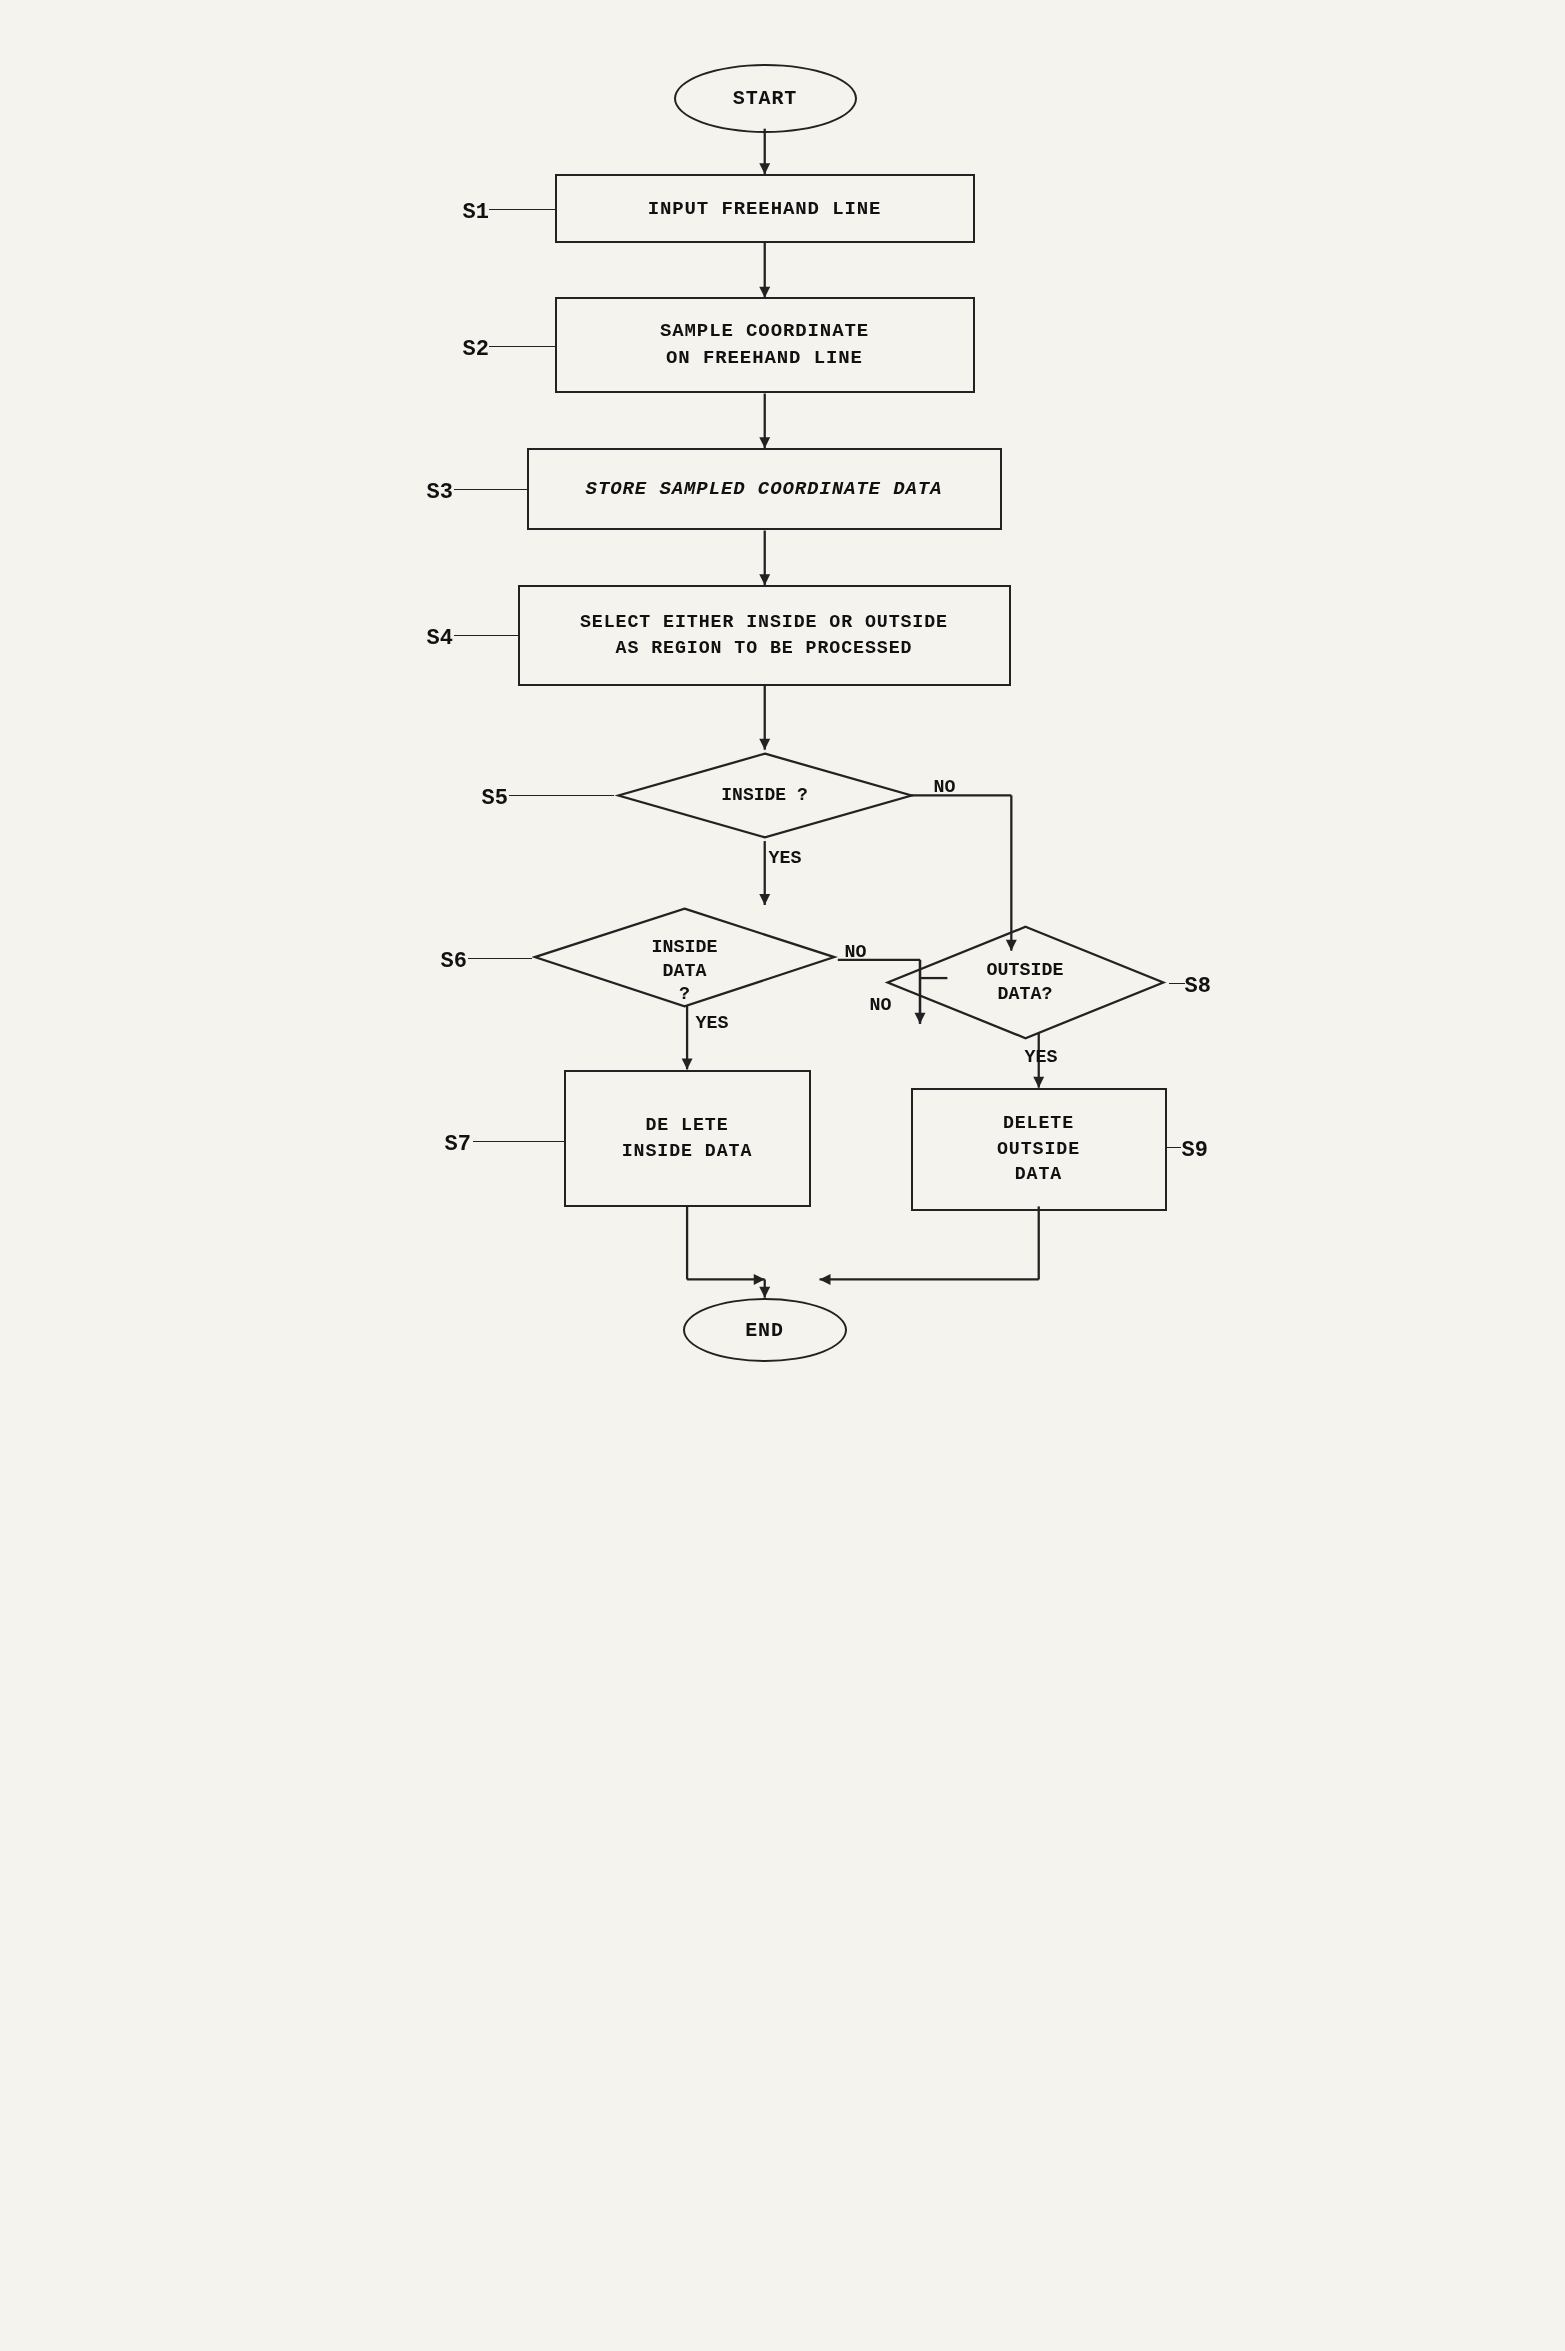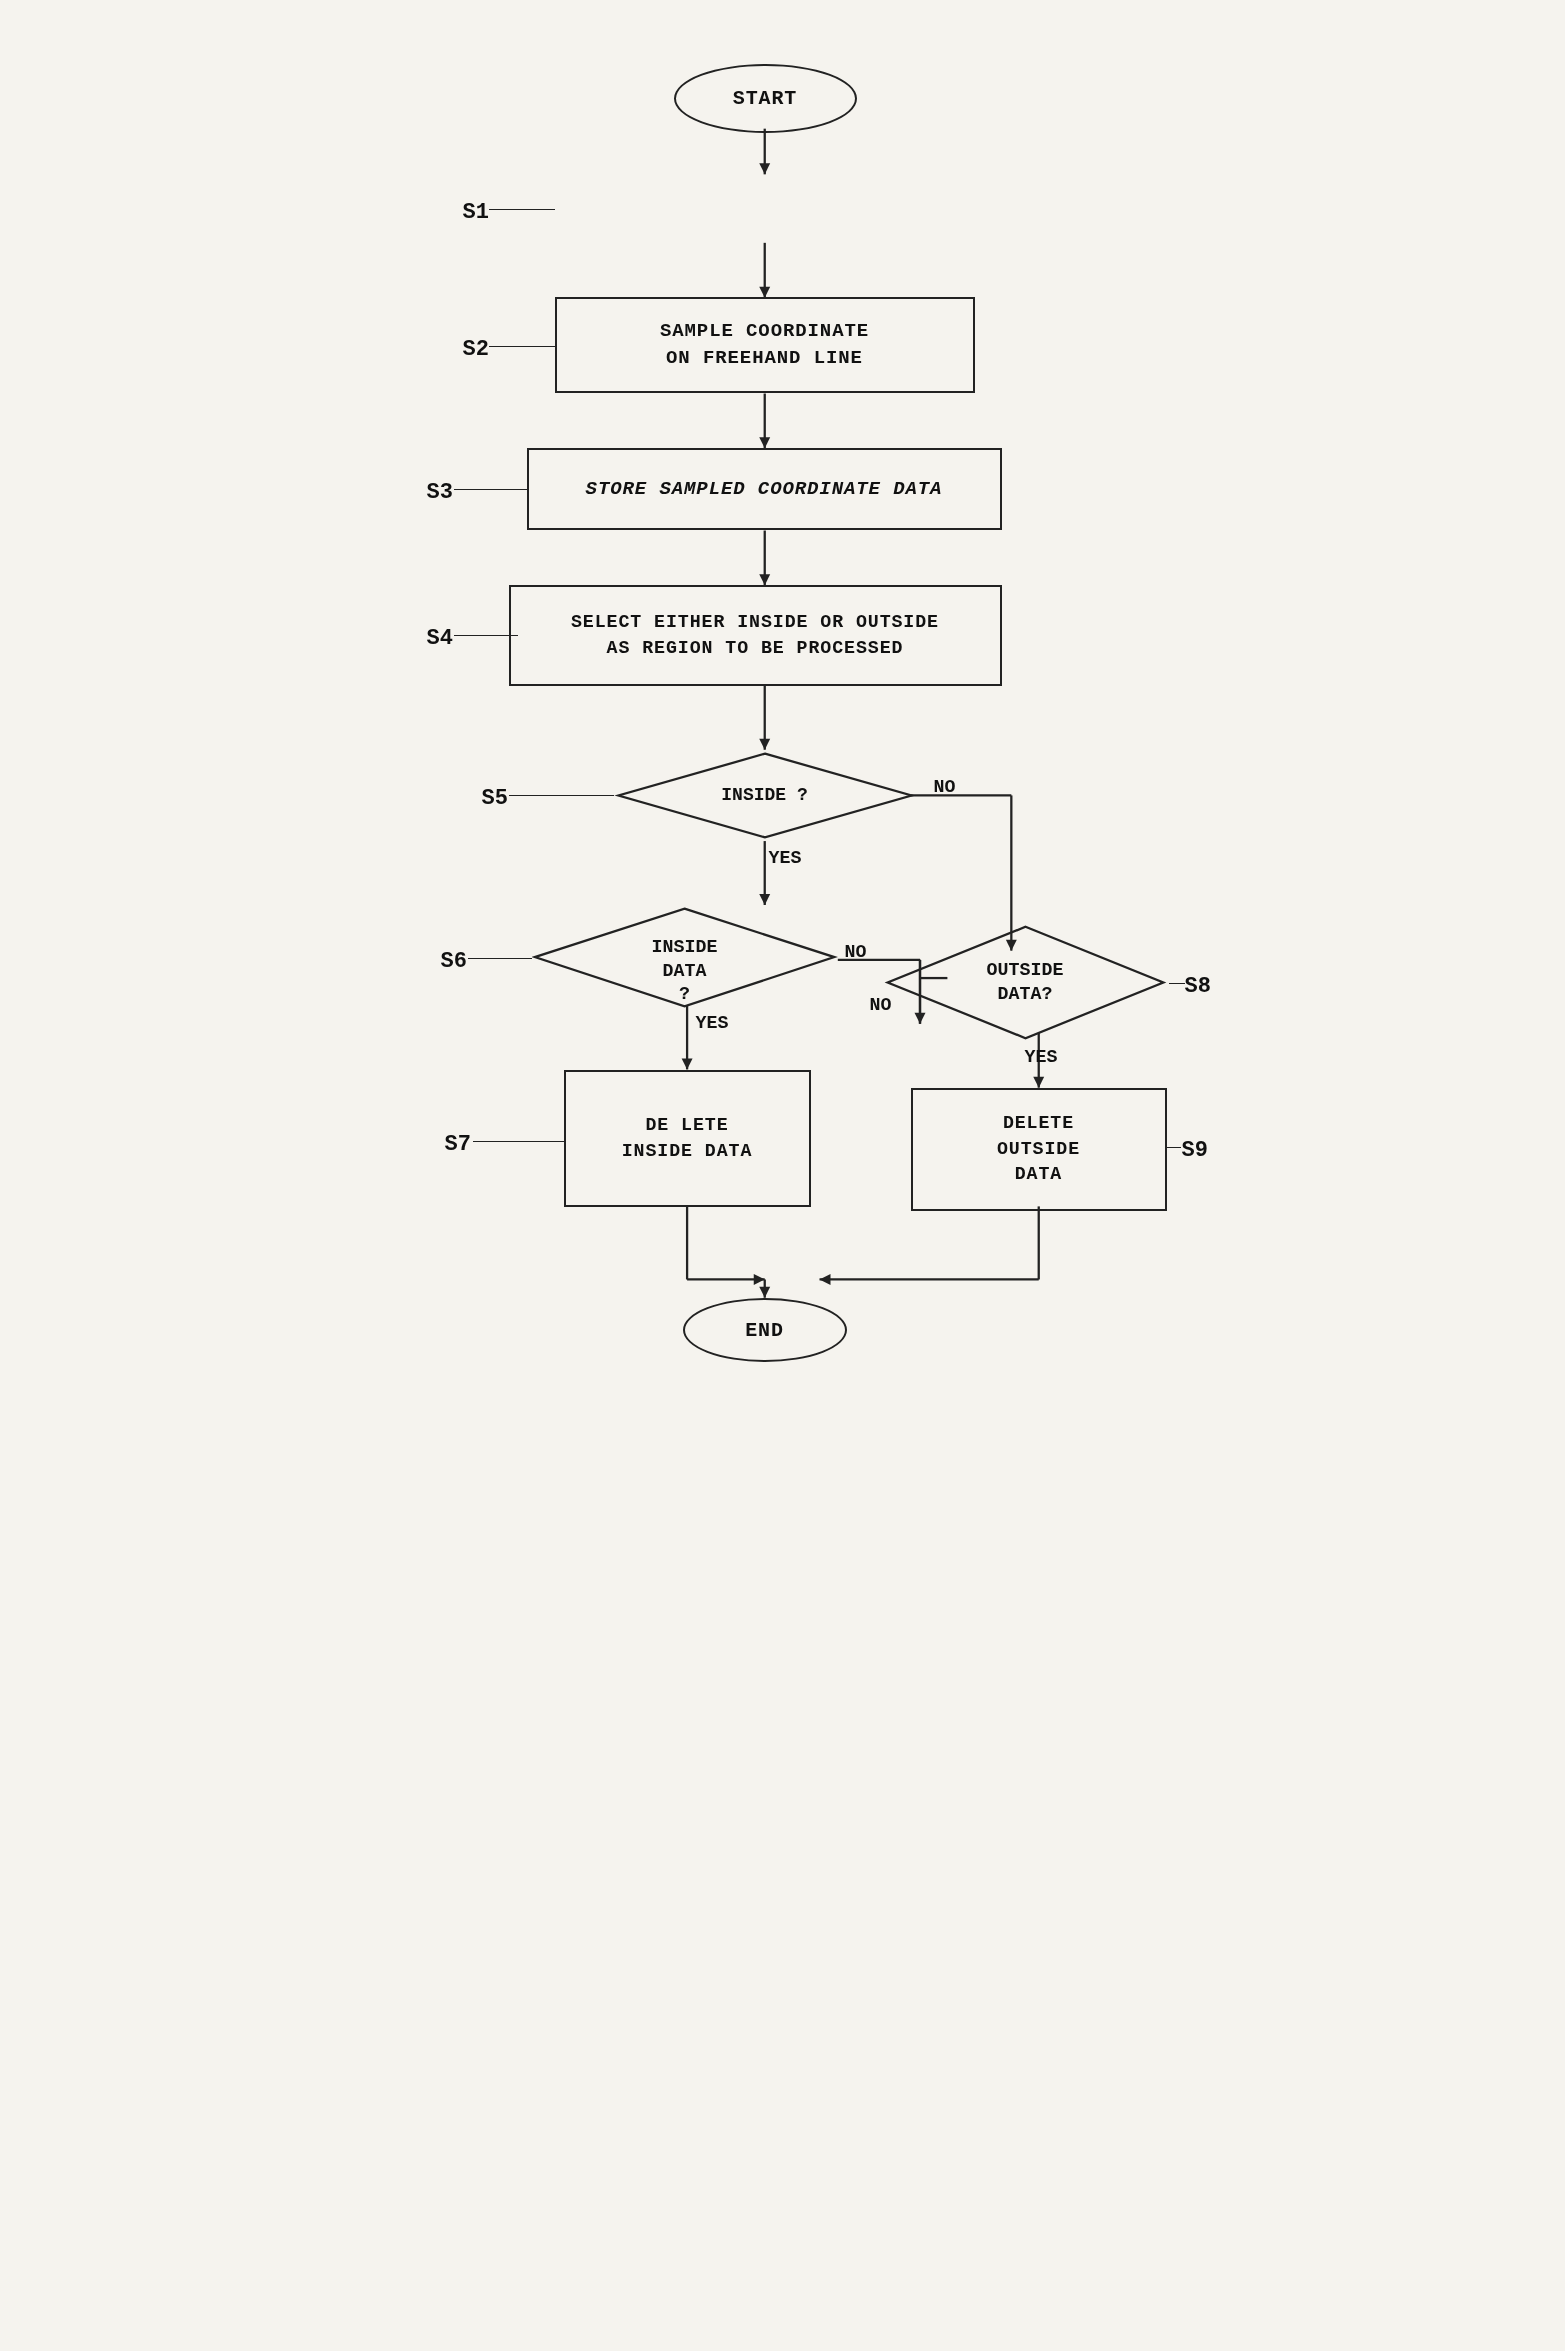--- a/index.html
+++ b/index.html
@@ -156,20 +156,23 @@
     <polygon points="490,1360 502,1354 502,1366" fill="#222"></polygon>
 
     <line x1="430" y1="1360" x2="430" y2="1380" stroke="#222" stroke-width="2.5"></line>
     <polygon points="430,1380 424,1368 436,1368" fill="#222"></polygon>
   </svg>
 
   <div class="shape oval" style="left:302px; top:27.4px; width:183px; height:69px;">
     <span>START</span>
   </div>
 
+  <div class="shape rect" style="left:183px; top:137px; width:420px; height:69px; font-size:19px;">
+    <span>INPUT FREEHAND LINE</span>
+  </div>
 
   <div class="step-label" style="left:91px; top:163px;">
     <span>S1</span>
   </div>
   <div class="step-line" style="left:117px; top:172px; width:66px;"></div>
 
   <div class="shape rect" style="left:183px; top:260px; width:420px; height:96px; font-size:19px; white-space:pre-line; line-height:1.4;">
     <span style="white-space:pre-line;">SAMPLE COORDINATE
 ON FREEHAND LINE</span>
   </div>
@@ -179,21 +182,21 @@
   <div class="step-line" style="left:117px; top:309px; width:66px;"></div>
 
   <div class="shape rect" style="left:155px; top:411px; width:475px; height:82px; font-size:19px;font-style:italic;">
     <span>STORE SAMPLED COORDINATE DATA</span>
   </div>
   <div class="step-label" style="left:55px; top:443px;">
     <span>S3</span>
   </div>
   <div class="step-line" style="left:82px; top:452px; width:73px;"></div>
 
-  <div class="shape rect" style="left:137px; top:548px; width:493px; height:101px; font-size:18.3px; white-space:pre-line; line-height:1.4;">
+  <div class="shape rect" style="left:146px; top:548px; width:493px; height:101px; font-size:18.3px; white-space:pre-line; line-height:1.4;">
     <span style="white-space:pre-line;">SELECT EITHER INSIDE OR OUTSIDE
 AS REGION TO BE PROCESSED</span>
   </div>
   <div class="step-label" style="left:55px; top:589px;">
     <span>S4</span>
   </div>
   <div class="step-line" style="left:82px; top:598px; width:64px;"></div>
 
   <div class="diamond-wrapper" style="left:242px; top:713px;">
     <div class="diamond-inner" style="width:302px; height:91px;">

